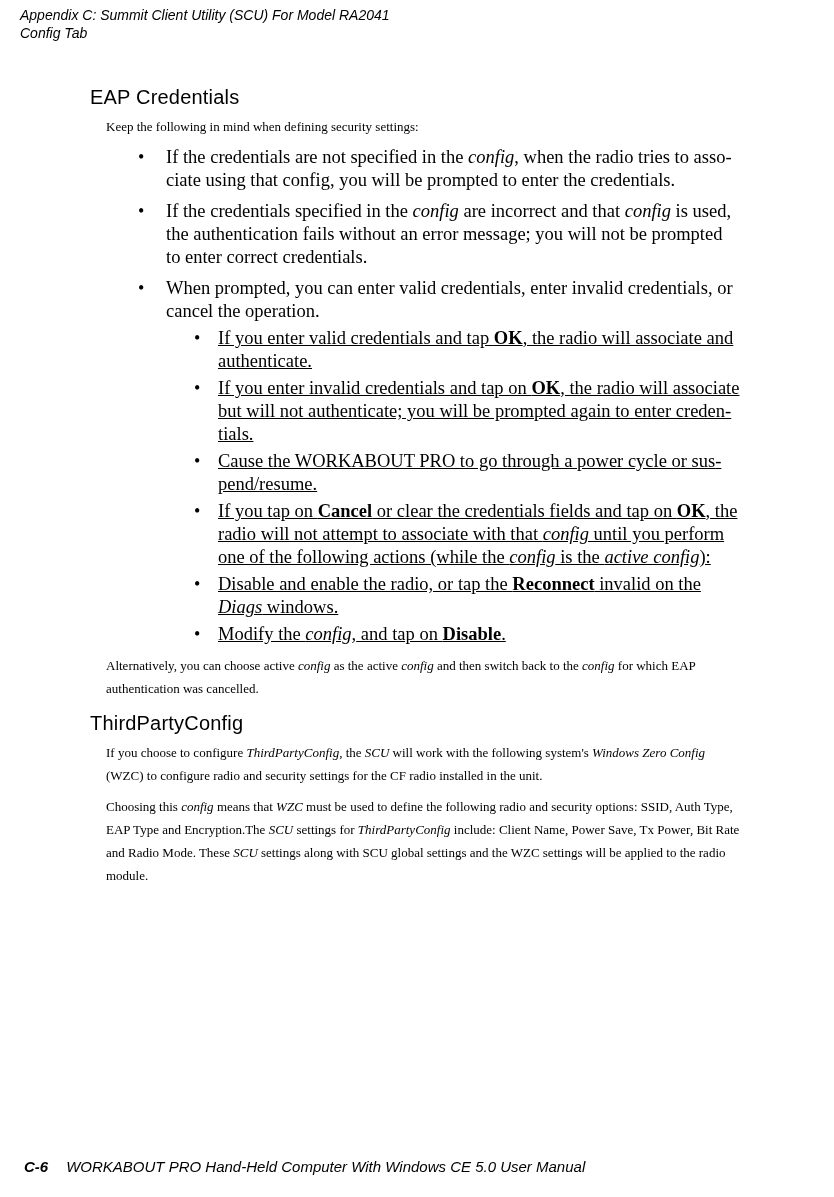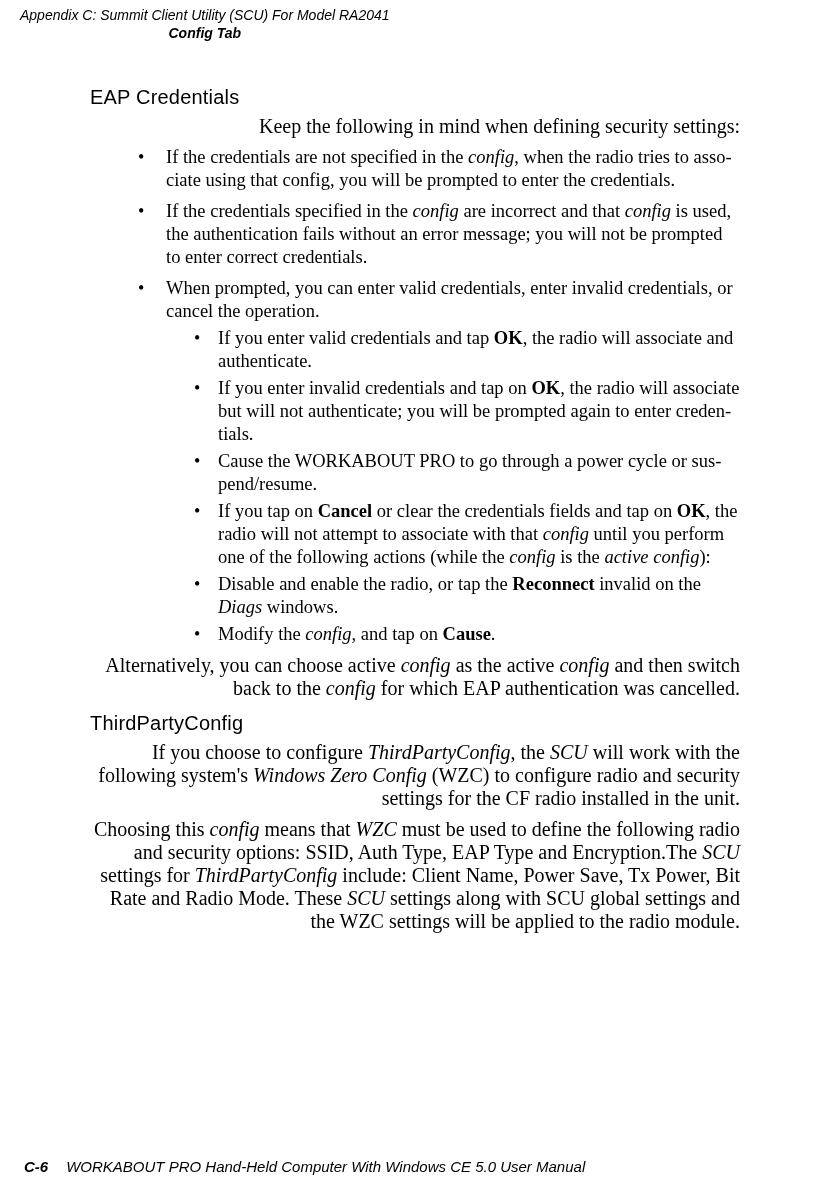--- a/index.html
+++ b/index.html
@@ -21,41 +21,39 @@
   .header-left {
     position: absolute;
     top: 6px;
     left: 20px;
     font-family: Arial, Helvetica, sans-serif;
     font-style: italic;
     font-size: 14px;
     line-height: 18px;
   }
   .header-sub {
-    font-weight: bold;
-    text-align: center;
+    font-weight: normal;
   }
   .content {
     position: absolute;
     top: 80px;
     left: 90px;
     right: 16px;
   }
   .h3 {
     font-family: Arial, Helvetica, sans-serif;
     font-size: 20px;
     margin-top: 6px;
     margin-bottom: 6px;
     letter-spacing: 0.2px;
   }
   .body-p {
-    font-size: 20px;
+    font-size: 13px;
     line-height: 23px;
-    margin: 4px 0 8px 0;
-    text-align: right;
+    margin: 4px 0 8px 16px;
   }
   ul.lvl1 {
     list-style: none;
     padding: 0 0 0 48px;
     margin: 0;
   }
   ul.lvl1 > li {
     position: relative;
     font-size: 18.5px;
     line-height: 23px;
@@ -66,20 +64,21 @@
     content: "•";
     position: absolute;
     left: 0;
     top: 0;
     font-size: 18px;
   }
   ul.lvl2 {
     list-style: none;
     padding: 0 0 0 28px;
     margin: 4px 0 0 0;
+    text-decoration: underline;
   }
   ul.lvl2 > li {
     position: relative;
     font-size: 18.5px;
     line-height: 23px;
     padding-left: 24px;
     margin-bottom: 4px;
   }
   ul.lvl2 > li::before {
     content: "•";
@@ -140,21 +139,21 @@
           <li>
             <span>Cause the WORKABOUT PRO to go through a power cycle or sus­pend/resume.</span>
           </li>
           <li>
             <span>If you tap on </span><b>Cancel</b><span> or clear the credentials fields and tap on </span><b>OK</b><span>, the radio will not attempt to associate with that </span><em>config</em><span> until you perform one of the following actions (while the </span><em>config</em><span> is the </span><em>active config</em><span>):</span>
           </li>
           <li>
             <span>Disable and enable the radio, or tap the </span><b>Reconnect</b><span> invalid on the </span><em>Diags</em><span> windows.</span>
           </li>
           <li>
-            <span>Modify the </span><em>config,</em><span> and tap on </span><b>Cause</b><span>.</span>
+            <span>Modify the </span><em>config,</em><span> and tap on </span><b>Disable</b><span>.</span>
           </li>
         </ul>
       </li>
     </ul>
 
     <p class="body-p">
       <span>Alternatively, you can choose active </span><em>config</em><span> as the active </span><em>config</em><span> and then switch back to the </span><em>config</em><span> for which EAP authentication was cancelled.</span>
     </p>
 
     <div class="h3" style="margin-top:12px">ThirdPartyConfig</div>

